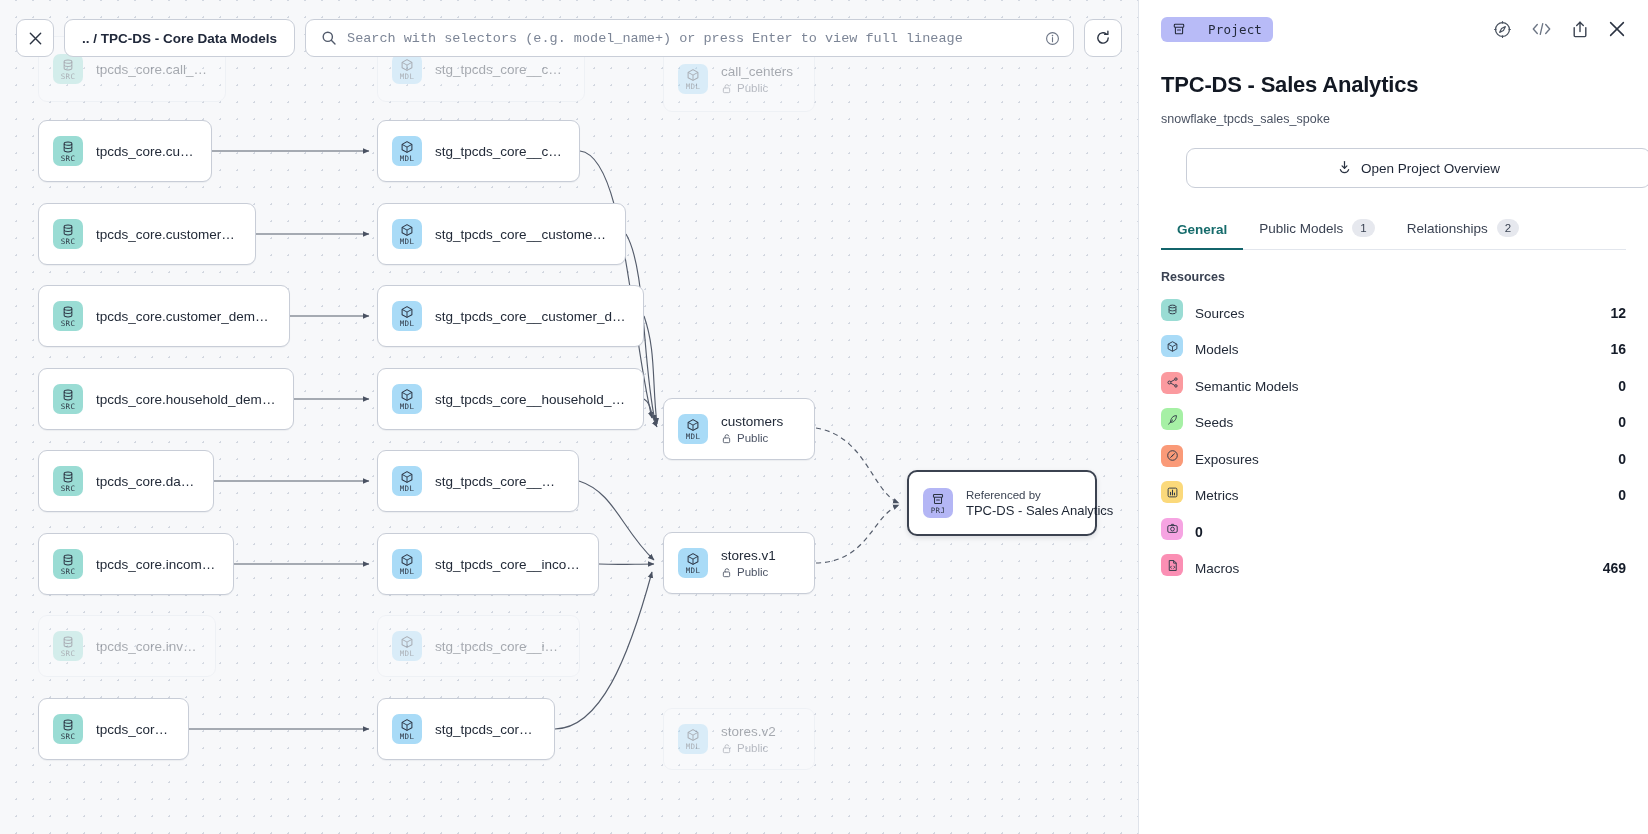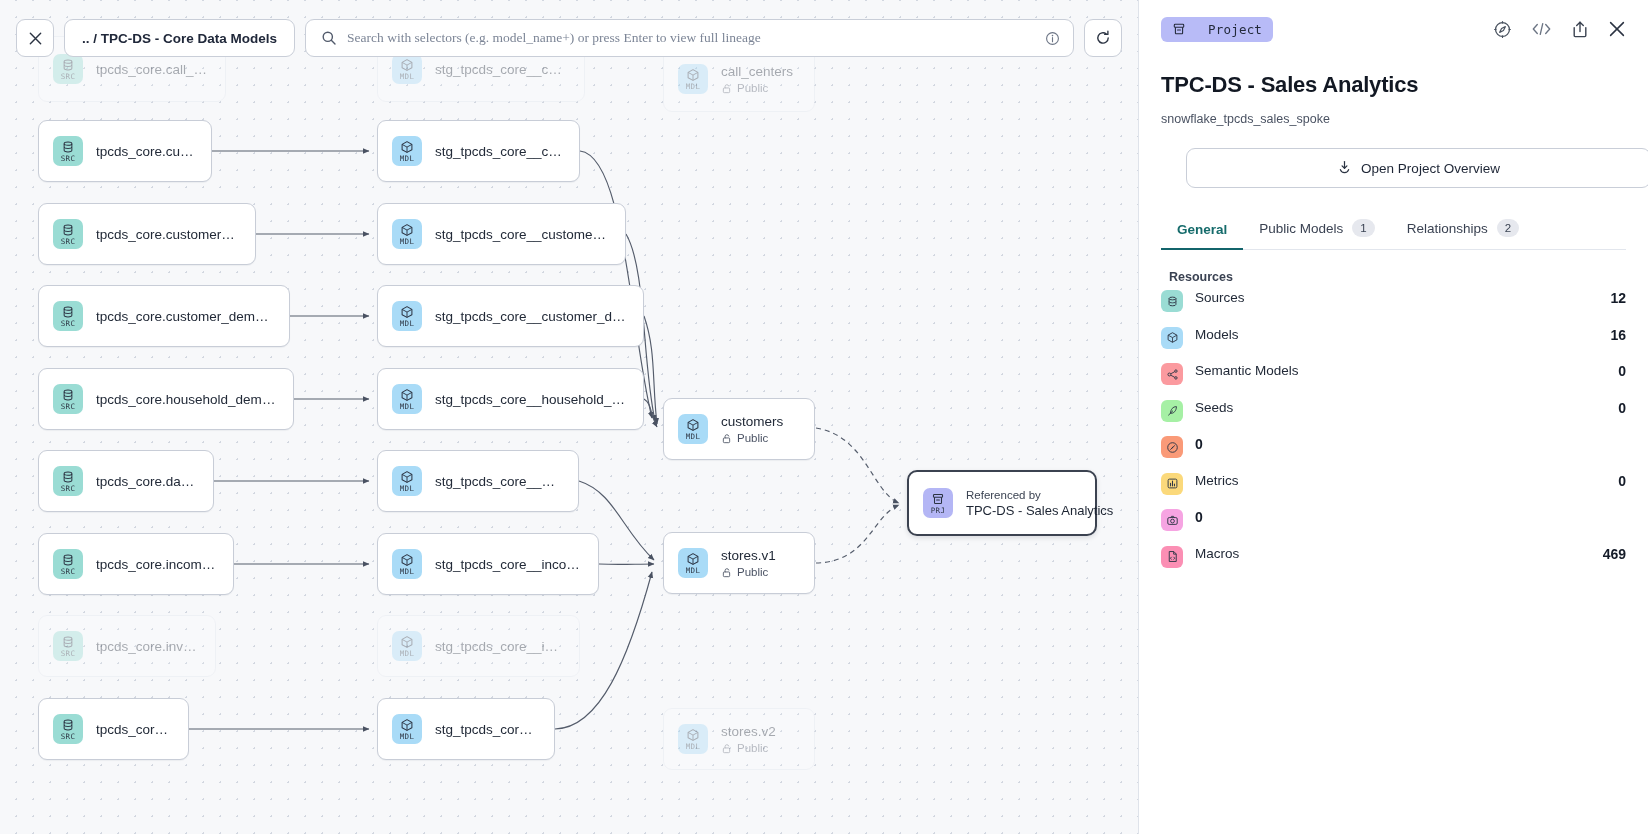--- a/index.html
+++ b/index.html
@@ -93,21 +93,21 @@
     white-space: nowrap;
   }
   #searchbox {
     flex: 1 1 auto; height: 38px; border-radius: 9px;
     background: #fff; border: 1px solid #c9ced8;
     display: flex; align-items: center; padding: 0 13px 0 15px; gap: 10px;
     min-width: 0;
   }
   #search-input {
     flex: 1 1 auto; border: 0; outline: 0; font-size: 13.5px;
-    font-family: Liberation Serif, serif; color: #4d7c0f; background: transparent;
+    font-family: Liberation Mono, monospace; color: #4d7c0f; background: transparent;
     min-width: 0;
   }
   #search-input::placeholder { color: #7c8596; }
 
   
   #panel {
     position: absolute; right: 0; top: 0; width: 510px; height: 834px;
     background: #ffffff; border-left: 1px solid #dfe3ea;
     padding: 14px 22px 0 22px;
   }
@@ -135,23 +135,23 @@
   .tab {
     display: flex; align-items: center; gap: 9px;
     padding: 9px 16px 11px 16px; font-size: 13.5px; color: #3a4252; cursor: pointer;
     border-bottom: 2.5px solid transparent; margin-bottom: -1px;
   }
   .tab.active { color: #156b6b; font-weight: 700; border-bottom-color: #13646b; }
   .tab-count {
     background: #e6e8ee; color: #3b4454; border-radius: 10px;
     font-size: 11.5px; padding: 2px 8px; line-height: 14px;
   }
-  #res-heading { font-size: 12.5px; font-weight: 700; color: #3a4252; margin-top: 20px; margin-left: 8px; }
+  #res-heading { font-size: 12.5px; font-weight: 700; color: #3a4252; margin-top: 20px; }
   .res-row {
-    display: flex; align-items: flex-start; height: 30.5px; margin-top: 6px; cursor: pointer;
+    display: flex; align-items: flex-end; height: 30.5px; margin-top: 6px; cursor: pointer;
   }
   .res-icon {
     width: 22px; height: 22px; border-radius: 6px; flex: 0 0 auto;
     display: flex; align-items: center; justify-content: center; margin-right: 12px;
   }
   .res-label { font-size: 13.5px; color: #222a38; flex: 1 1 auto; }
   .res-count { font-size: 14px; font-weight: 700; color: #141b28; }
 </style>
 </head>
 <body>
@@ -661,20 +661,21 @@
           <div class="res-count">0</div>
         </div>
         <div class="res-row">
           <div class="res-icon" style="background: rgb(250, 154, 120);">
             <svg viewBox="0 0 16 16" width="13" height="13">
               <circle cx="8" cy="8" r="5.9" stroke="#2e3746" stroke-width="1.15" fill="none"></circle>
               <path d="M5.7 10.3 L10.5 5.8" stroke="#2e3746" stroke-width="1.2" stroke-linecap="round"></path>
               <circle cx="8" cy="8" r="0.8" fill="#2e3746"></circle>
             </svg>
           </div>
+          <div class="res-label">Exposures</div>
           <div class="res-count">0</div>
         </div>
         <div class="res-row">
           <div class="res-icon" style="background: rgb(251, 217, 123);">
             <svg viewBox="0 0 16 16" width="13" height="13">
               <rect x="2.6" y="2.6" width="10.8" height="10.8" rx="1.6" stroke="#2e3746" stroke-width="1.15" fill="none"></rect>
               <path d="M5.6 10.9 L5.6 7.6 M8 10.9 L8 5.1 M10.4 10.9 L10.4 8.6" stroke="#2e3746" stroke-width="1.3" stroke-linecap="round"></path>
             </svg>
           </div>
           <div class="res-label">Metrics</div>

